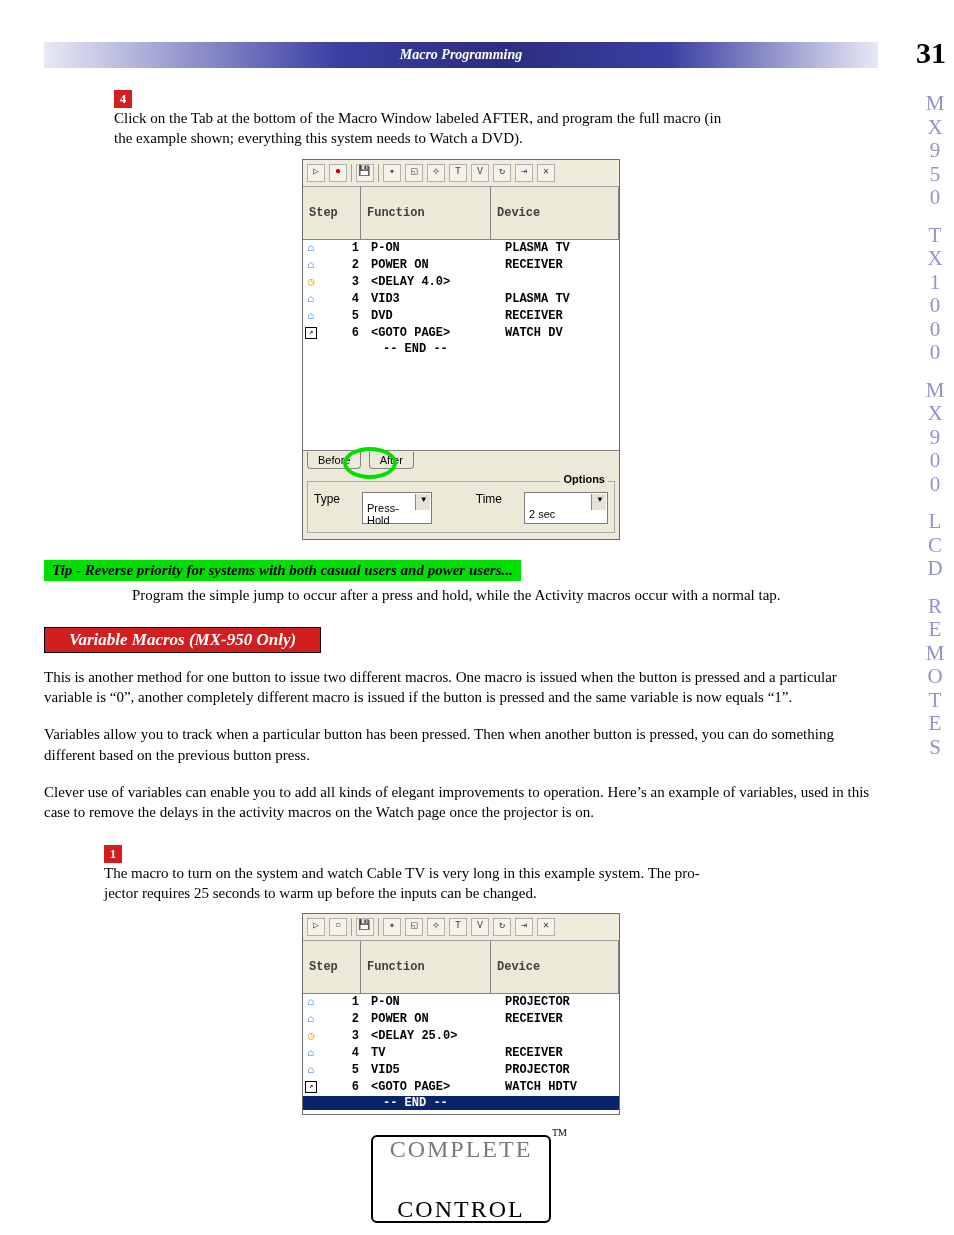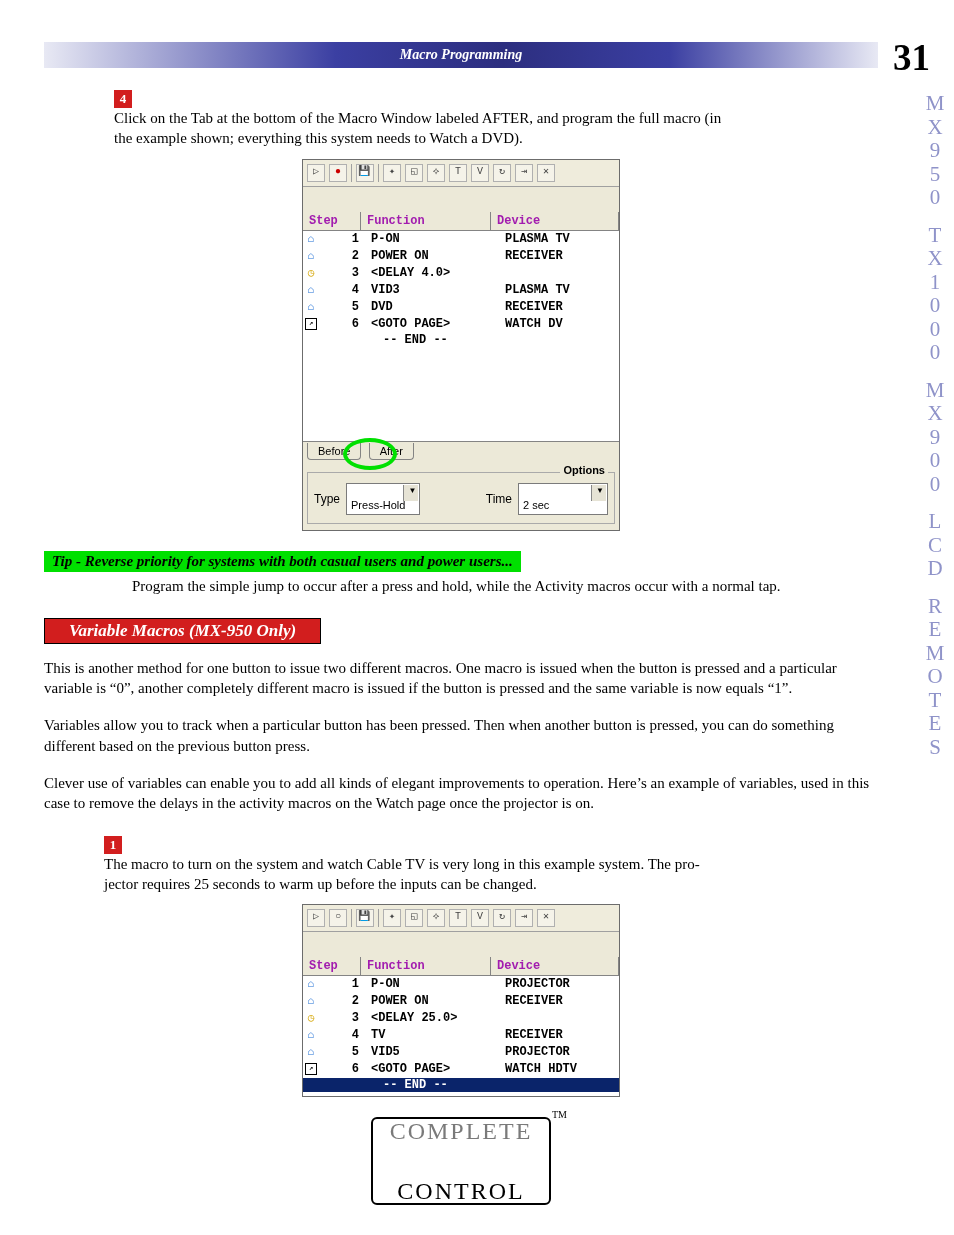--- a/index.html
+++ b/index.html
@@ -24,24 +24,24 @@
     font-family: Georgia, "Times New Roman", serif;
     font-weight: bold;
     font-style: italic;
     text-align: center;
     line-height: 26px;
     font-size: 14px;
     margin-right: 42px;
   }
   .page-number {
     position: absolute;
-    right: 24px;
+    right: 8px;
     top: 36px;
     font-family: "Times New Roman", serif;
-    font-size: 37px;
+    font-size: 30px;
     font-weight: bold;
     color: #000;
   }
   .side-text {
     position: absolute;
     right: 8px;
     top: 92px;
     width: 22px;
     color: #8f93c9;
     font-family: "Times New Roman", serif;
@@ -98,28 +98,27 @@
     color:#444;
   }
   .tb-sep { width:1px; height:18px; background:#a0a0a0; }
   .grid-head {
     display:flex;
     background:#ece9d8;
     border-bottom:1px solid #848484;
   }
   .grid-head > div {
     border-right:1px solid #848484;
-    padding:2px 6px;
+    padding:19px 6px;
     font-family: "Courier New", monospace;
     font-weight:bold;
     font-size:12px;
     box-sizing:border-box;
     background:#ece9d8;
-    color:#a21caf;
-    margin-top:25px;
+    color:#404040;
   }
   .col-step { width:58px; }
   .col-func { width:130px; }
   .col-dev { flex:1; }
   .grid-body {
     background:#fff;
     height:210px;
     overflow:hidden;
   }
   .grid-body.short { height:120px; }
@@ -175,21 +174,21 @@
   }
   .options-box .legend {
     position:absolute;
     top:-9px; right:6px;
     background:#ece9d8;
     padding:0 3px;
     font-family:"Tahoma",sans-serif;
     font-size:11px;
     font-weight:bold;
   }
-  .opt-row { font-family:"Tahoma",sans-serif; font-size:12px; display:flex; align-items:center; gap:6px;}
+  .opt-row { font-family:"Tahoma",sans-serif; font-size:12px; display:flex; align-items:flex-start; gap:22px;}
   .combo {
     border:1px solid #7b7b7b;
     background:#fff;
     font-family:"Tahoma",sans-serif;
     font-size:11px;
     height:18px;
     padding:12px 14px 0 4px;
     display:inline-flex; align-items:center;
     position:relative;
   }

